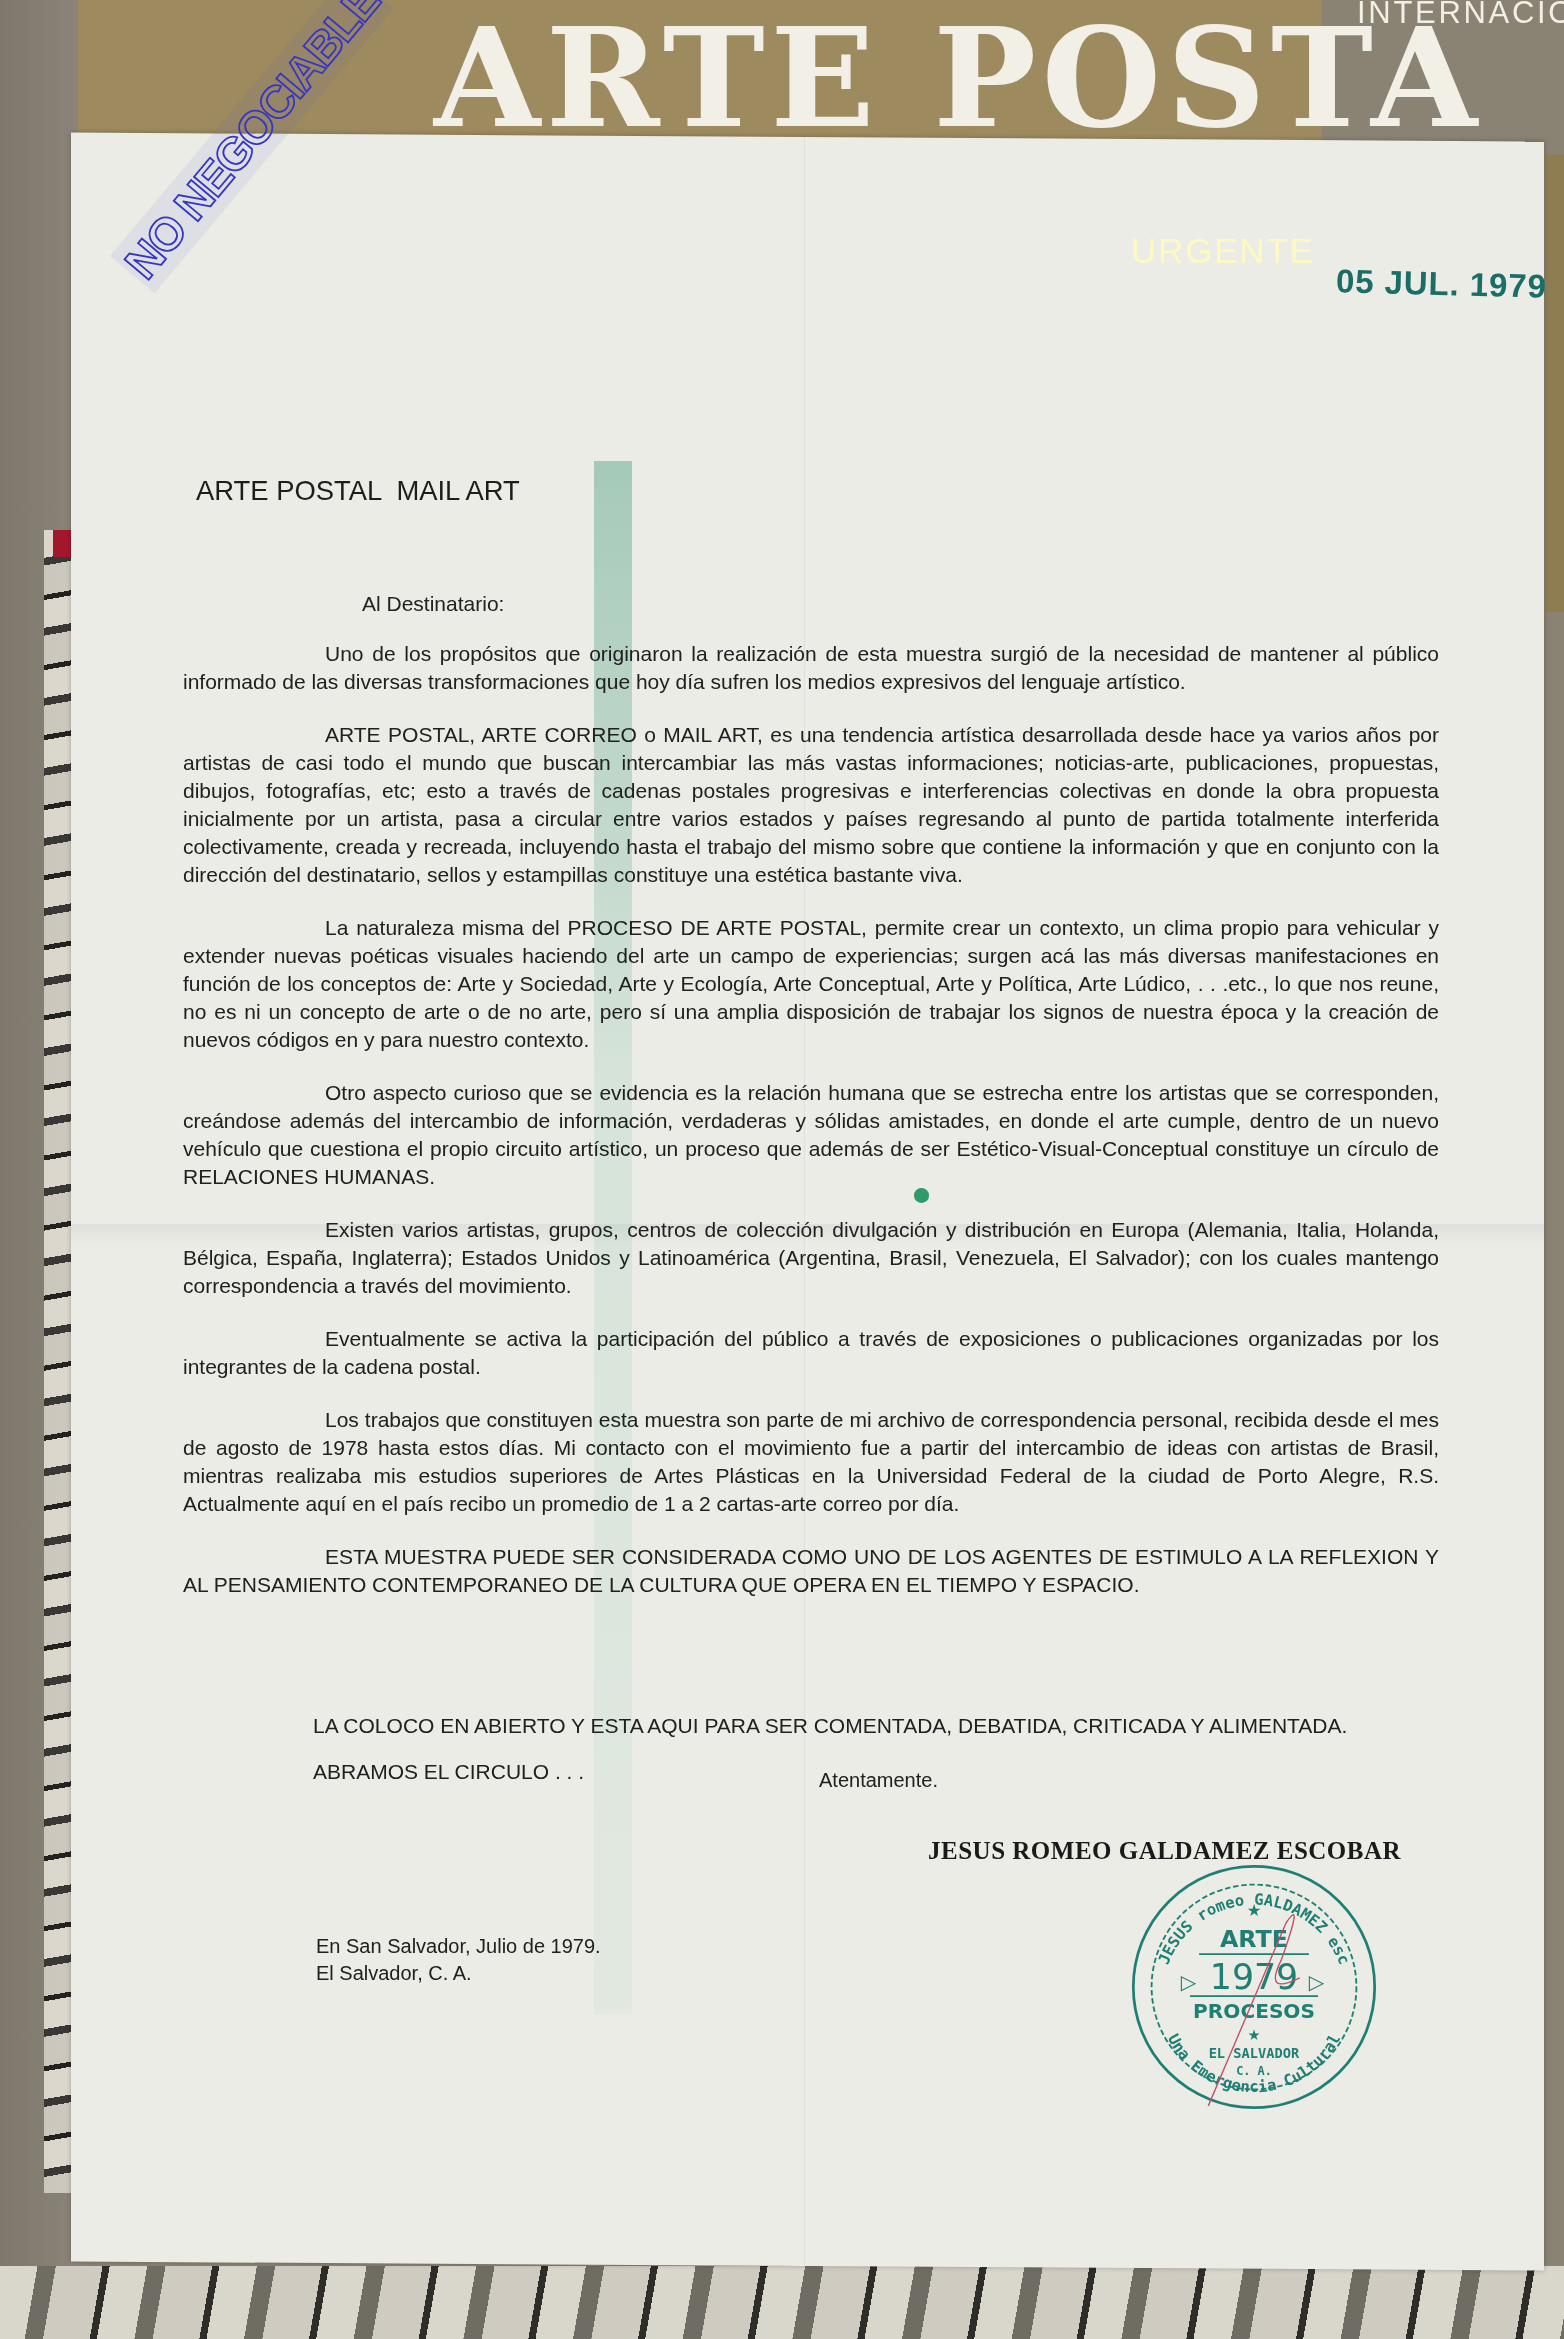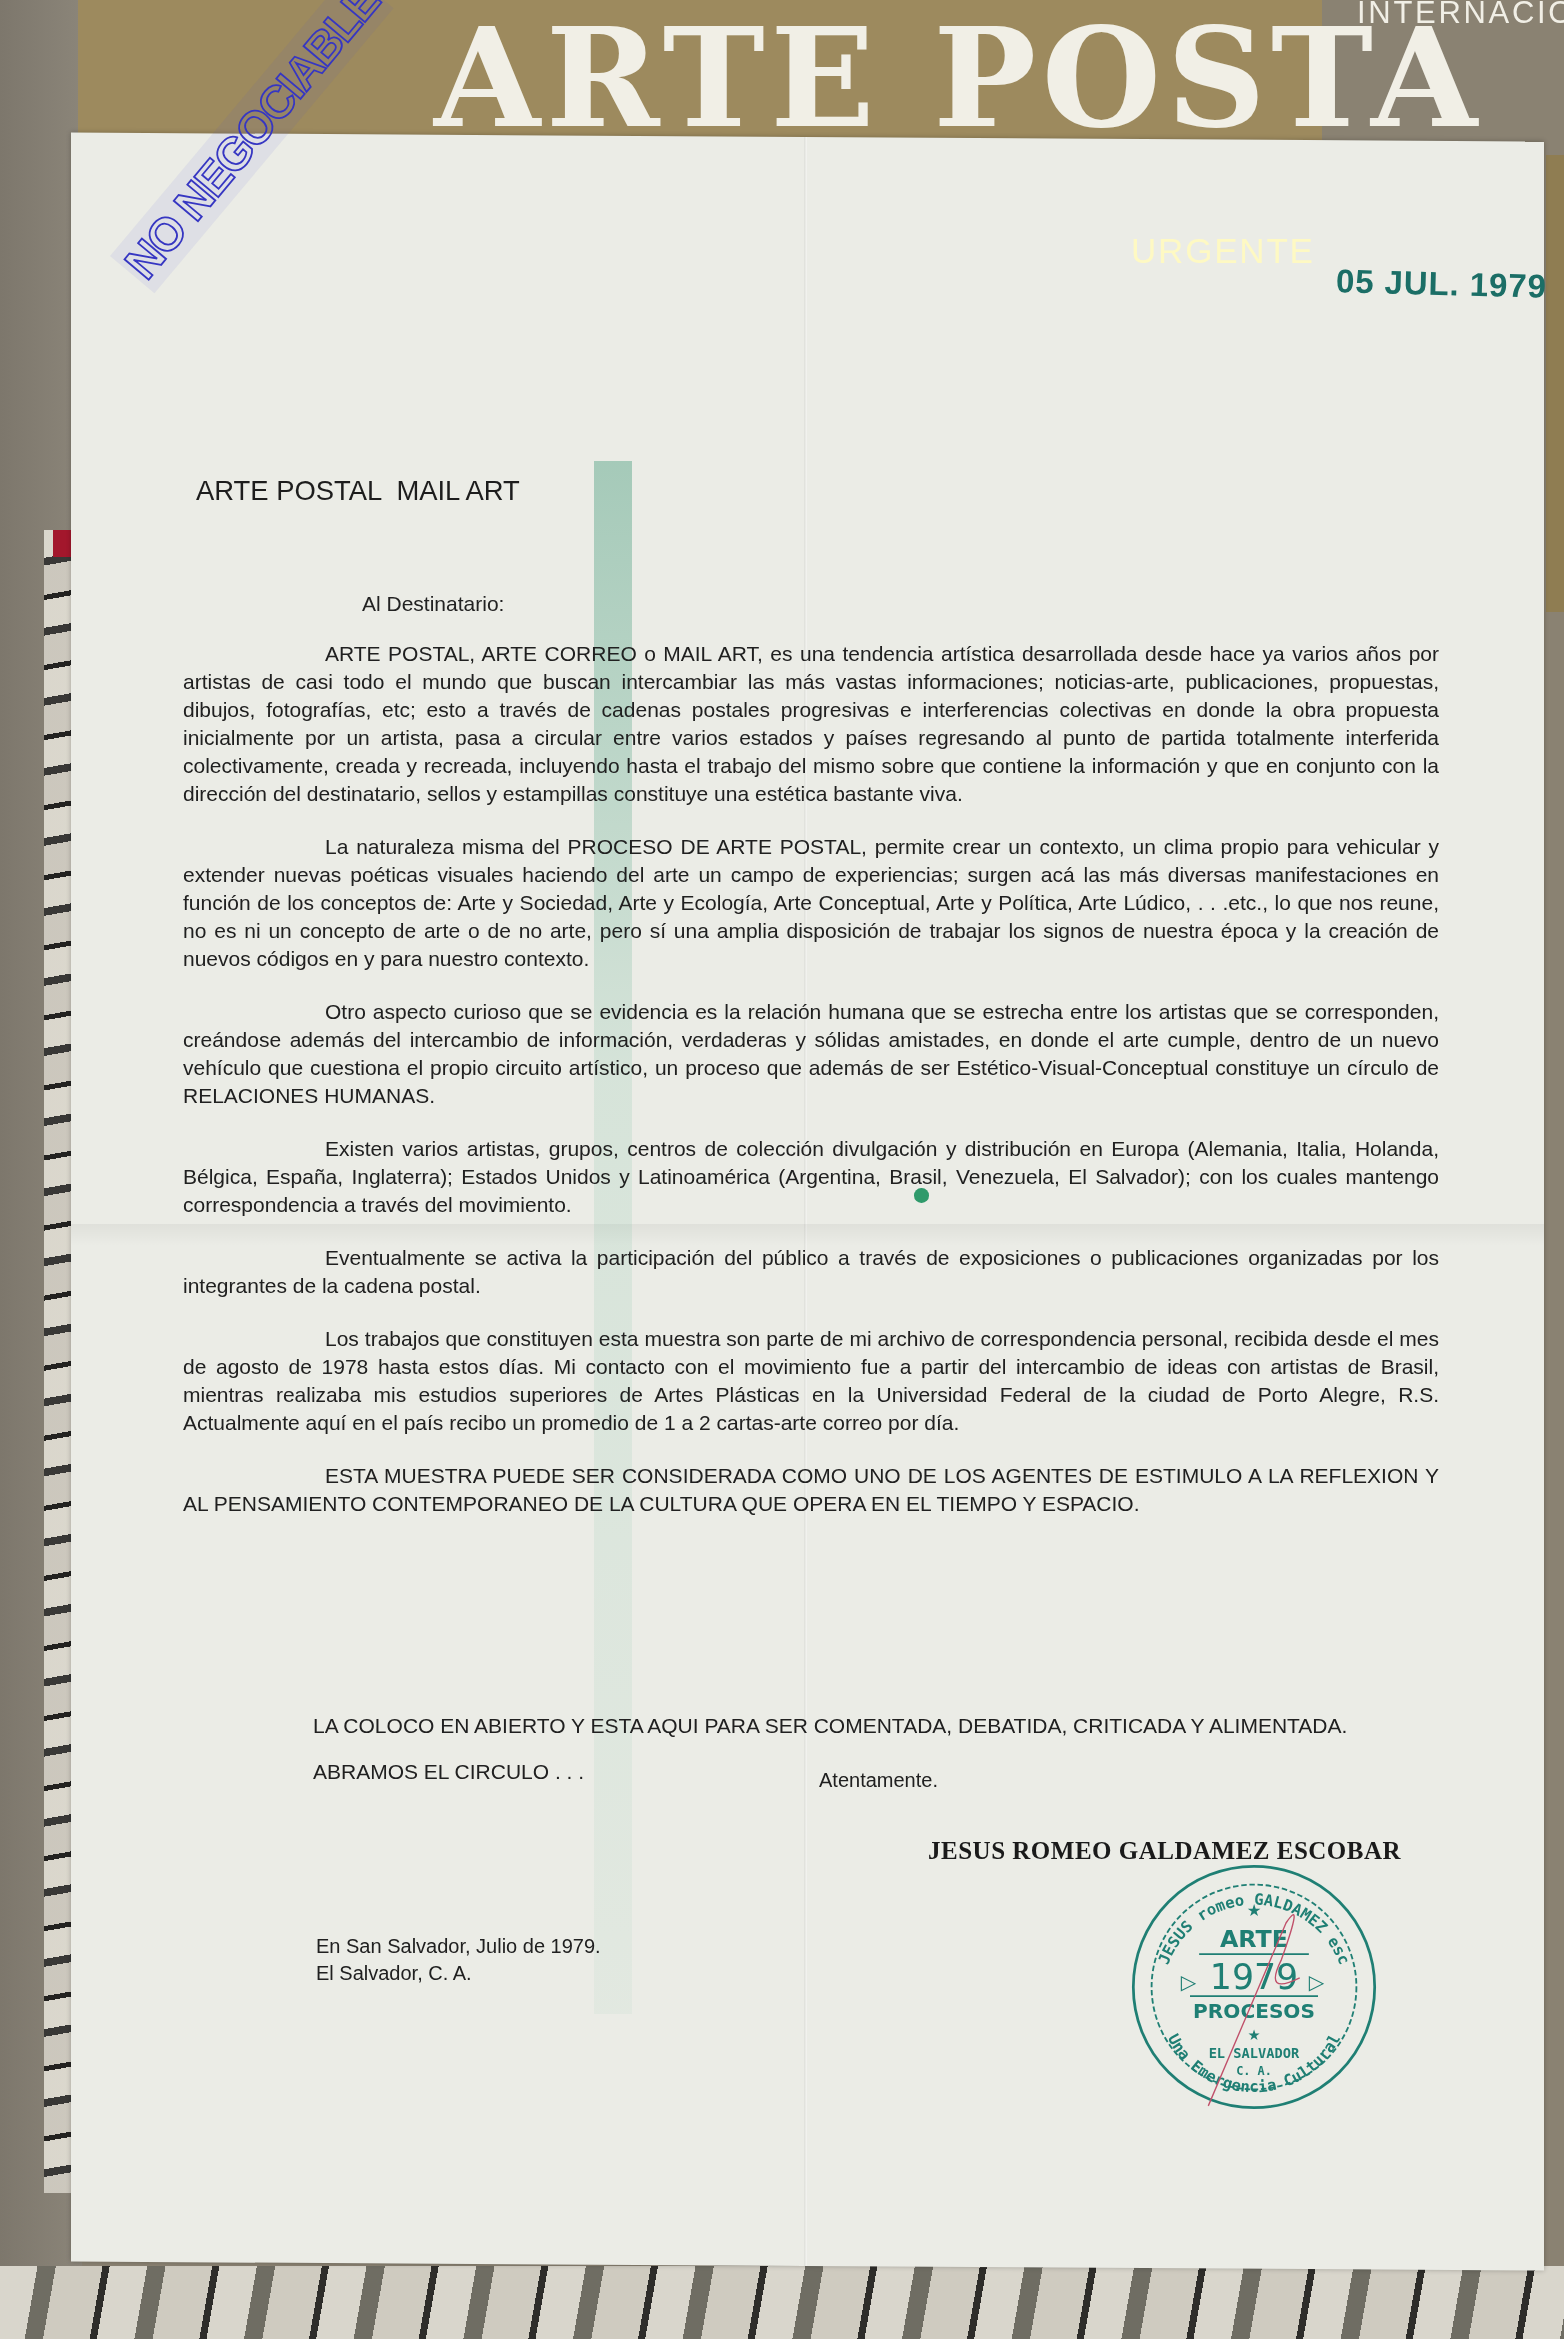--- a/index.html
+++ b/index.html
@@ -75,20 +75,21 @@
 <div class="green-blot"></div>
 
 <div class="stamp-noneg">NO NEGOCIABLE</div>
 <div class="stamp-urgente">URGENTE</div>
 <div class="stamp-date">05 JUL. 1979</div>
 
 <div class="doc-title" style="white-space:pre;">ARTE POSTAL  MAIL ART</div>
 <div class="salutation">Al Destinatario:</div>
 
 <div class="body-text">
+  <p>Uno de los propósitos que originaron la realización de esta muestra surgió de la necesidad de mantener al público informado de las diversas transformaciones que hoy día sufren los medios expresivos del lenguaje artístico.</p>
   <p>ARTE POSTAL, ARTE CORREO o MAIL ART, es una tendencia artística desarrollada desde hace ya varios años por artistas de casi todo el mundo que buscan intercambiar las más vastas informaciones; noticias-arte, publicaciones, propuestas, dibujos, fotografías, etc; esto a través de cadenas postales progresivas e interferencias colectivas en donde la obra propuesta inicialmente por un artista, pasa a circular entre varios estados y países regresando al punto de partida totalmente interferida colectivamente, creada y recreada, incluyendo hasta el trabajo del mismo sobre que contiene la información y que en conjunto con la dirección del destinatario, sellos y estampillas constituye una estética bastante viva.</p>
   <p>La naturaleza misma del PROCESO DE ARTE POSTAL, permite crear un contexto, un clima propio para vehicular y extender nuevas poéticas visuales haciendo del arte un campo de experiencias; surgen acá las más diversas manifestaciones en función de los conceptos de: Arte y Sociedad, Arte y Ecología, Arte Conceptual, Arte y Política, Arte Lúdico, . . .etc., lo que nos reune, no es ni un concepto de arte o de no arte, pero sí una amplia disposición de trabajar los signos de nuestra época y la creación de nuevos códigos en y para nuestro contexto.</p>
   <p>Otro aspecto curioso que se evidencia es la relación humana que se estrecha entre los artistas que se corresponden, creándose además del intercambio de información, verdaderas y sólidas amistades, en donde el arte cumple, dentro de un nuevo vehículo que cuestiona el propio circuito artístico, un proceso que además de ser Estético-Visual-Conceptual constituye un círculo de RELACIONES HUMANAS.</p>
   <p>Existen varios artistas, grupos, centros de colección divulgación y distribución en Europa (Alemania, Italia, Holanda, Bélgica, España, Inglaterra); Estados Unidos y Latinoamérica (Argentina, Brasil, Venezuela, El Salvador); con los cuales mantengo correspondencia a través del movimiento.</p>
   <p>Eventualmente se activa la participación del público a través de exposiciones o publicaciones organizadas por los integrantes de la cadena postal.</p>
   <p>Los trabajos que constituyen esta muestra son parte de mi archivo de correspondencia personal, recibida desde el mes de agosto de 1978 hasta estos días. Mi contacto con el movimiento fue a partir del intercambio de ideas con artistas de Brasil, mientras realizaba mis estudios superiores de Artes Plásticas en la Universidad Federal de la ciudad de Porto Alegre, R.S.  Actualmente aquí en el país recibo un promedio de 1 a 2 cartas-arte correo por día.</p>
   <p>ESTA MUESTRA PUEDE SER CONSIDERADA COMO UNO DE LOS AGENTES DE ESTIMULO A LA REFLEXION Y AL PENSAMIENTO CONTEMPORANEO DE LA CULTURA QUE OPERA EN EL TIEMPO Y ESPACIO.</p>
 </div>
 
 <div class="closing-1">LA COLOCO EN ABIERTO Y ESTA AQUI PARA SER COMENTADA, DEBATIDA, CRITICADA Y ALIMENTADA.</div>

